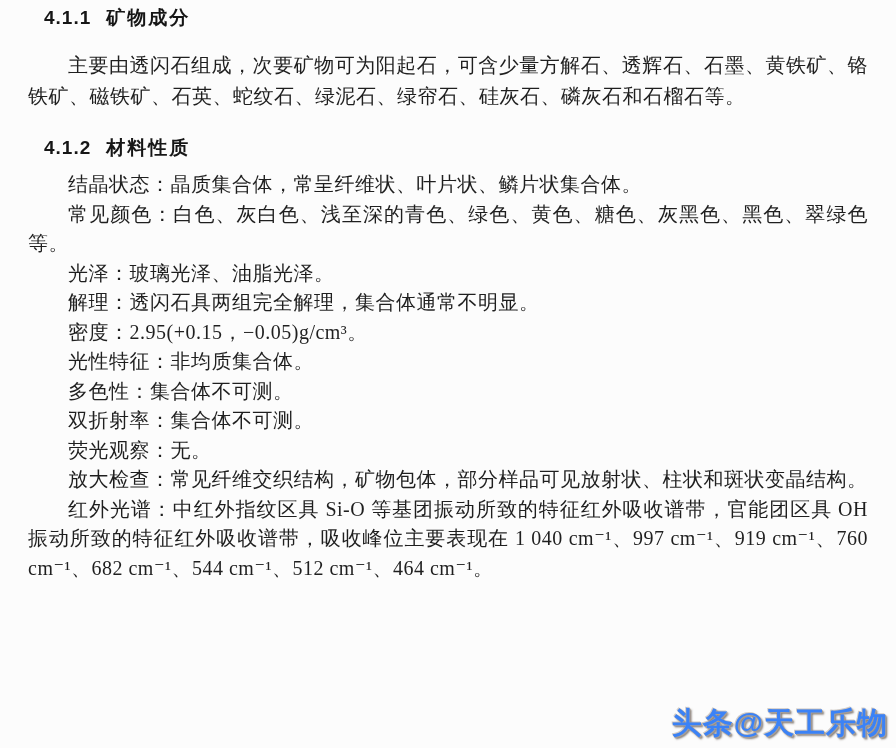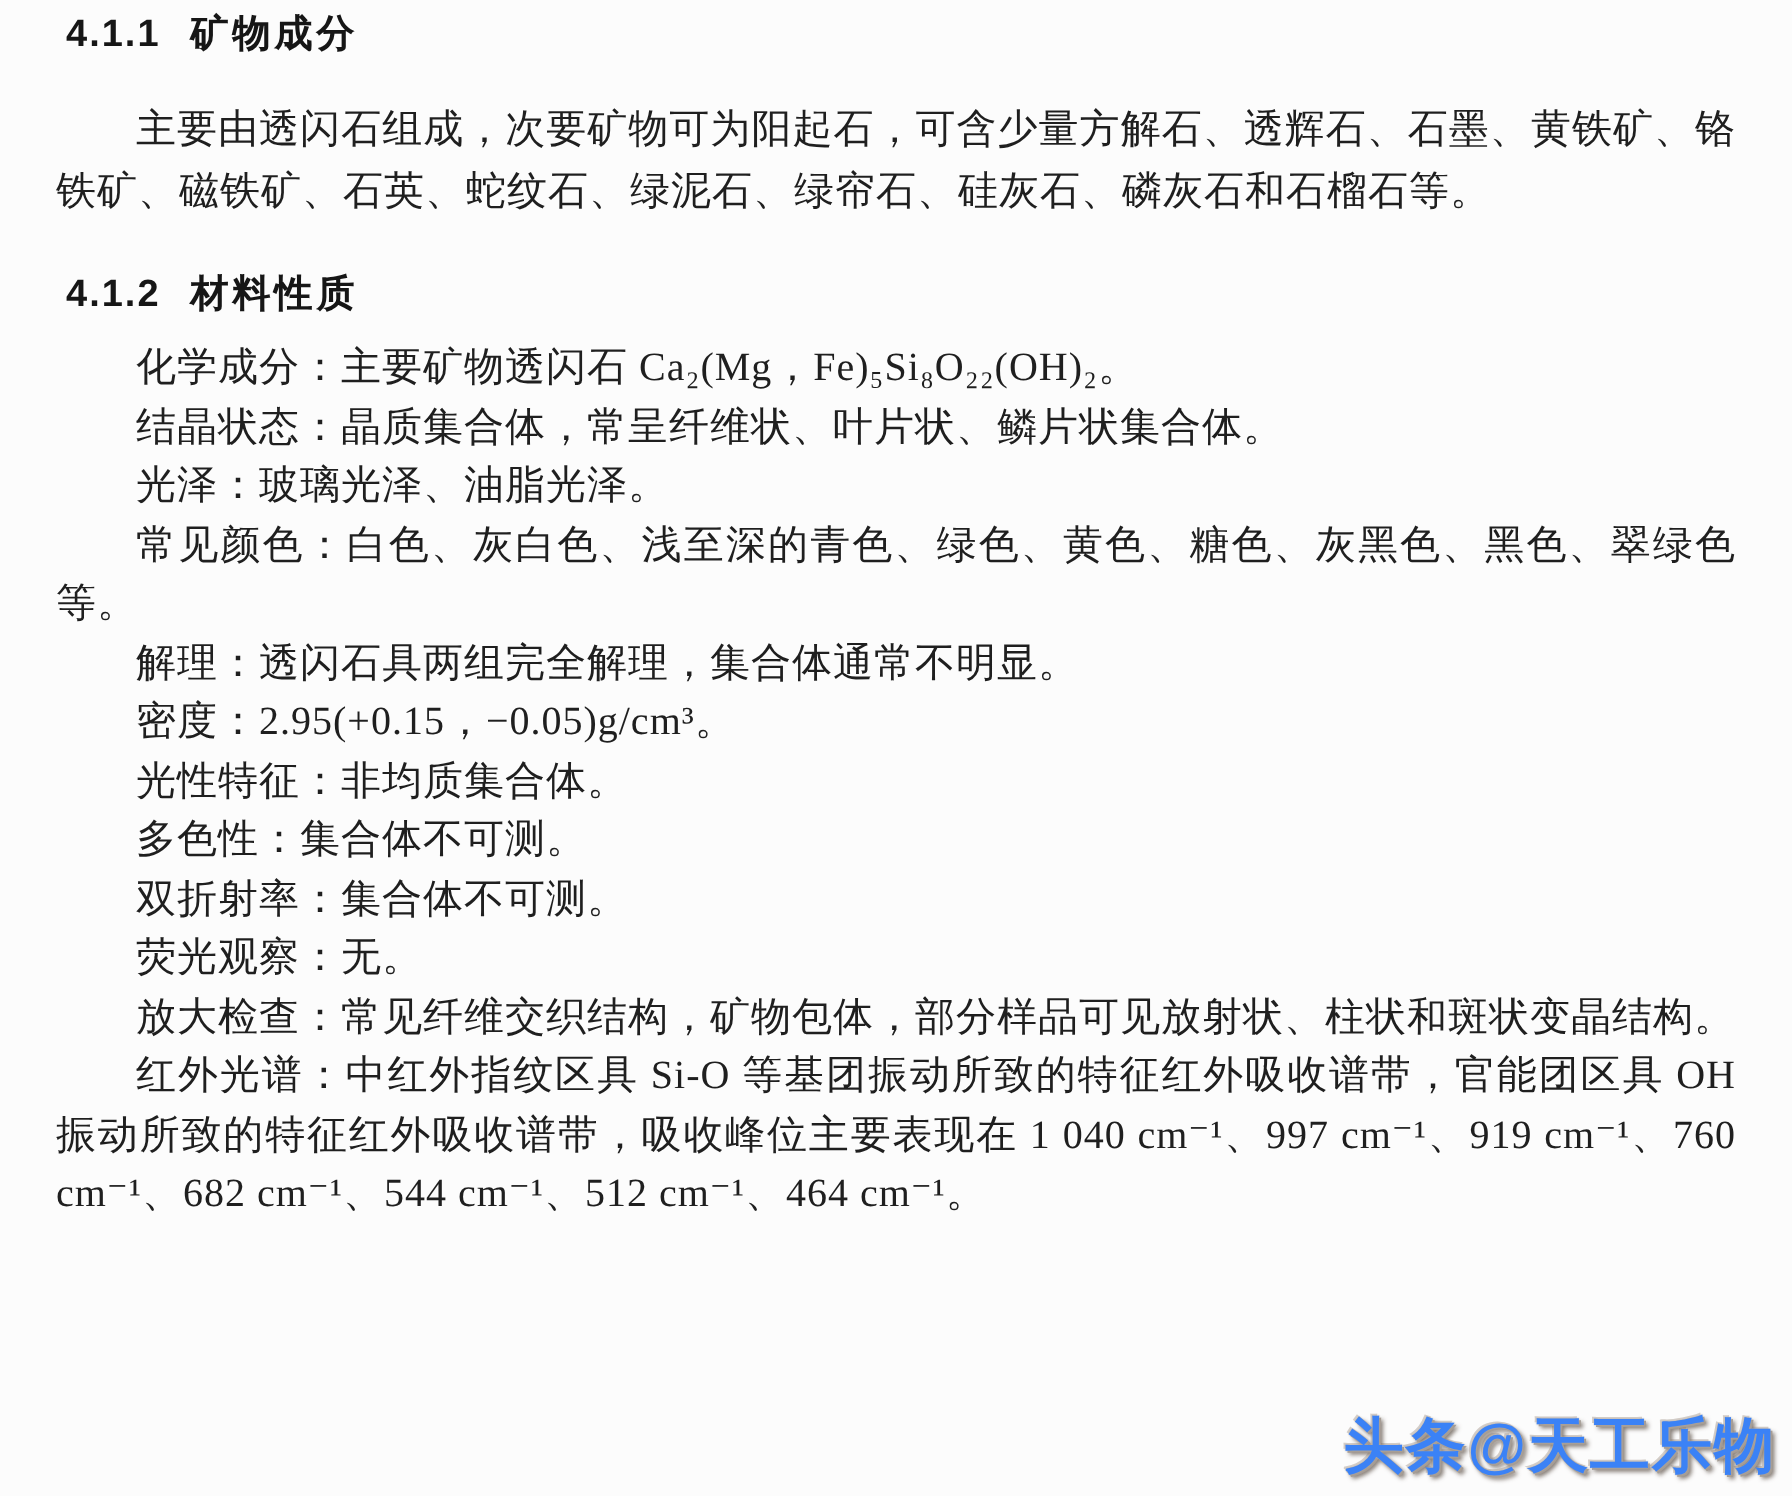--- a/index.html
+++ b/index.html
@@ -16,21 +16,21 @@
     font-family: "Liberation Serif", "DejaVu Serif", serif;
   }
   .doc {
     padding: 6px 28px 0 28px;
   }
   .heading {
     font-family: "Liberation Sans", "DejaVu Sans", sans-serif;
     font-weight: 700;
     font-size: 19px;
     line-height: 24px;
-    margin: 0 0 20px 5px;
+    margin: 0 0 20px 16px;
     color: #161616;
   }
   .heading.second {
     margin-top: 14px;
     margin-bottom: 10px;
   }
   .h-num {
     margin-right: 15px;
     letter-spacing: 1px;
   }
@@ -77,24 +77,23 @@
 <body>
 
 <div class="doc">
 
   <h3 class="heading"><span class="h-num">4.1.1</span><span class="h-title">矿物成分</span></h3>
 
   <p class="para">主要由透闪石组成，次要矿物可为阳起石，可含少量方解石、透辉石、石墨、黄铁矿、铬铁矿、磁铁矿、石英、蛇纹石、绿泥石、绿帘石、硅灰石、磷灰石和石榴石等。</p>
 
   <h3 class="heading second"><span class="h-num">4.1.2</span><span class="h-title">材料性质</span></h3>
 
-  <p class="prop">化学成分：主要矿物透闪石 Ca₂(Mg，Fe)₅Si₈O₂₂(OH)₂。</p>
   <p class="prop">结晶状态：晶质集合体，常呈纤维状、叶片状、鳞片状集合体。</p>
+  <p class="prop">常见颜色：白色、灰白色、浅至深的青色、绿色、黄色、糖色、灰黑色、黑色、翠绿色等。</p>
   <p class="prop">光泽：玻璃光泽、油脂光泽。</p>
-  <p class="prop">常见颜色：白色、灰白色、浅至深的青色、绿色、黄色、糖色、灰黑色、黑色、翠绿色等。</p>
   <p class="prop">解理：透闪石具两组完全解理，集合体通常不明显。</p>
   <p class="prop">密度：2.95(+0.15，−0.05)g/cm³。</p>
   <p class="prop">光性特征：非均质集合体。</p>
   <p class="prop">多色性：集合体不可测。</p>
   <p class="prop">双折射率：集合体不可测。</p>
   <p class="prop">荧光观察：无。</p>
   <p class="prop">放大检查：常见纤维交织结构，矿物包体，部分样品可见放射状、柱状和斑状变晶结构。</p>
   <p class="prop">红外光谱：中红外指纹区具 Si-O 等基团振动所致的特征红外吸收谱带，官能团区具 OH 振动所致的特征红外吸收谱带，吸收峰位主要表现在 1 040 cm⁻¹、997 cm⁻¹、919 cm⁻¹、760 cm⁻¹、682 cm⁻¹、544 cm⁻¹、512 cm⁻¹、464 cm⁻¹。</p>
 
 </div>

